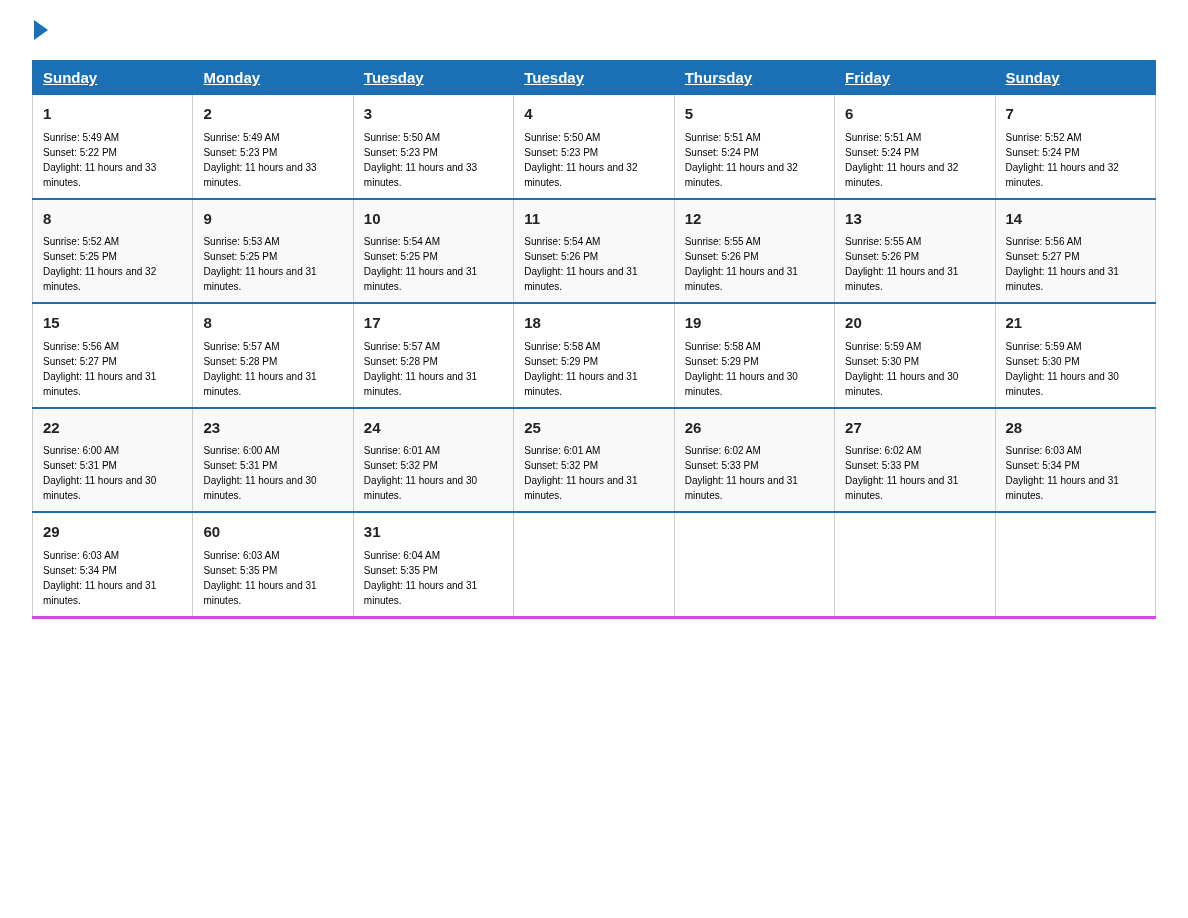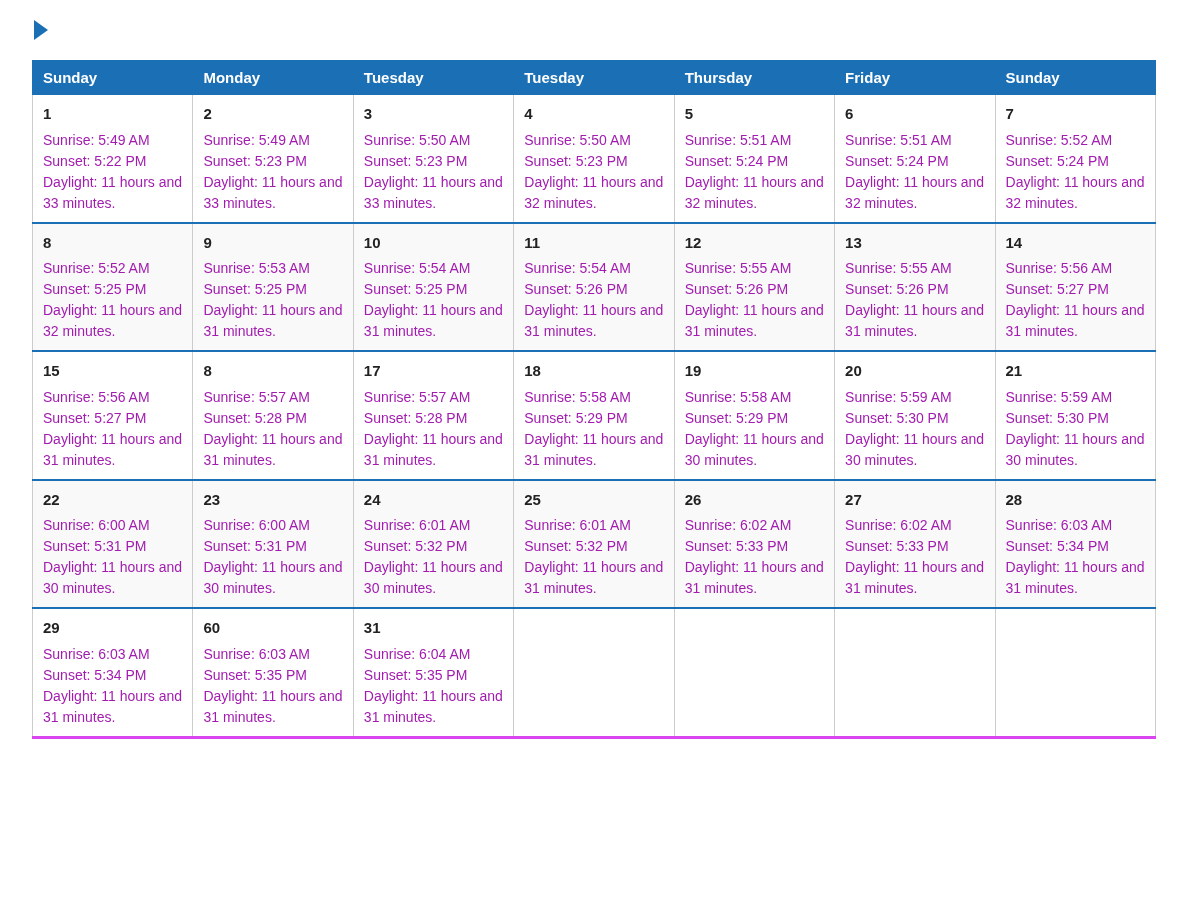--- a/index.html
+++ b/index.html
@@ -67,42 +67,43 @@
       border-collapse: collapse;
     }
     .calendar th {
       background-color: #1a6fb5;
       color: #fff;
       font-size: 15px;
       font-weight: bold;
       padding: 8px 10px;
       text-align: left;
       border: 1px solid #1a6fb5;
+      text-decoration: underline;
     }
     .calendar td {
       vertical-align: top;
       padding: 8px 10px;
       border: 1px solid #ccc;
       width: 14.28%;
       font-size: 13px;
       line-height: 1.5;
       background: #fff;
     }
     .calendar tr:nth-child(even) td {
       background: #f9f9f9;
     }
     .day-number {
       font-size: 15px;
       font-weight: bold;
       margin-bottom: 4px;
       display: block;
     }
     .day-info {
-      font-size: 14px;
-      color: #a21caf;
+      font-size: 10px;
+      color: #000000;
       line-height: 1.5;
     }
     .empty-cell {
       background: #fff !important;
       border: 1px solid #ccc;
     }
     .calendar tbody tr td {
       border-bottom: 2px solid #1a6fb5;
     }
     .calendar tbody tr:last-child td {

